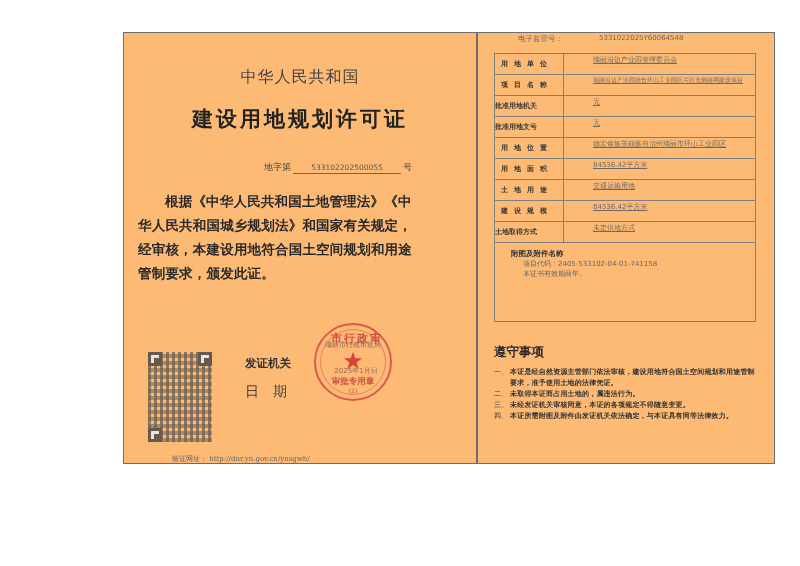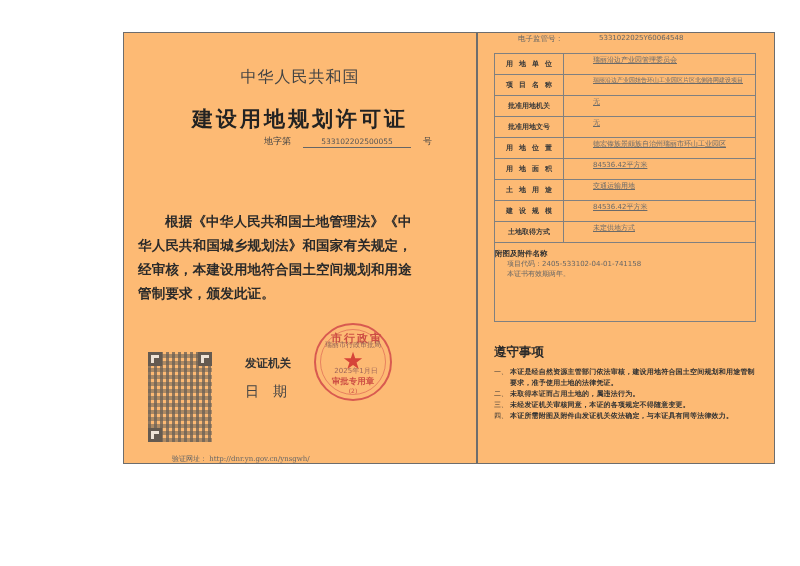--- a/index.html
+++ b/index.html
@@ -20,30 +20,30 @@
   .lp-country {
     position: absolute; left: 0; width: 100%; top: 34px; text-align: center;
     font-family: "DejaVu Serif", "Liberation Serif", serif;
     font-size: 16px; letter-spacing: 1px; color: #444;
   }
   .lp-title {
     position: absolute; left: 0; width: 100%; top: 72px; text-align: center;
     font-size: 21px; font-weight: bold; letter-spacing: 3px; color: #222;
   }
   .lp-number-row {
-    position: absolute; left: 140px; top: 102px; font-size: 9px; color: #444;
-    display: flex; align-items: flex-end; gap: 10px;
+    position: absolute; left: 140px; top: 128px; font-size: 9px; color: #444;
+    display: flex; align-items: flex-end;
   }
   .lp-number-line {
     display: inline-block; width: 108px; border-bottom: 1px solid #666;
     text-align: center; font-size: 7.5px; line-height: 10px; color: #555;
     margin: 0 2px; font-family: "DejaVu Sans", sans-serif;
   }
   .lp-body {
-    position: absolute; left: 14px; top: 176px; width: 286px;
+    position: absolute; left: 14px; top: 156px; width: 286px;
     font-size: 13.5px; line-height: 24px; color: #2a2a2a; font-weight: bold;
     text-indent: 27px; letter-spacing: 0.2px;
   }
   .lp-qr {
     position: absolute; left: 24px; top: 319px; width: 64px; height: 90px;
     background:
       repeating-linear-gradient(90deg, rgba(80,80,80,0.75) 0 3px, transparent 3px 6px),
       repeating-linear-gradient(0deg, rgba(80,80,80,0.55) 0 4px, transparent 4px 7px);
     opacity: 0.85;
   }
@@ -88,26 +88,26 @@
   .rp-supervision .value { margin-left: 36px; font-size: 7px; color: #666; }
   .rp-table {
     position: absolute; left: 16px; top: 20px; width: 262px;
     border-collapse: collapse; table-layout: fixed;
   }
   .rp-table td {
     border: 1px solid #808080; height: 21px; padding: 0; vertical-align: middle;
     font-size: 7px; color: #555; box-sizing: border-box;
   }
   .rp-table td.lab {
-    width: 69px; text-align: center; font-weight: bold; color: #3a3a3a; font-size: 7px;
+    width: 69px; font-weight: bold; color: #3a3a3a; font-size: 7px;
   }
   .rp-table td.lab.spaced { letter-spacing: 6px; text-indent: 6px; }
   .rp-table td.val { padding-left: 29px; vertical-align: top; padding-top: 2px; line-height: 9px; color: #6a6a6a; text-decoration: underline; }
   .rp-table td.val.small { font-size: 6px; line-height: 8px; padding-top: 1px; }
-  .rp-table td.attach { height: 79px; vertical-align: top; padding: 6px 0; }
+  .rp-table td.attach { height: 79px; vertical-align: top; padding: 6px 16px; }
   .attach-title { font-weight: bold; color: #333; font-size: 7.5px; }
   .attach-line { padding-left: 12px; font-size: 7px; color: #666; line-height: 10px; }
   .rp-notes-title {
     position: absolute; left: 16px; top: 311px; font-size: 12.5px; font-weight: bold; color: #2a2a2a;
   }
   .rp-notes {
     position: absolute; left: 16px; top: 334px; width: 262px; font-size: 7px; line-height: 11px; color: #333;
     margin: 0; padding: 0; list-style: none;
   }
   .rp-notes li { display: flex; }

